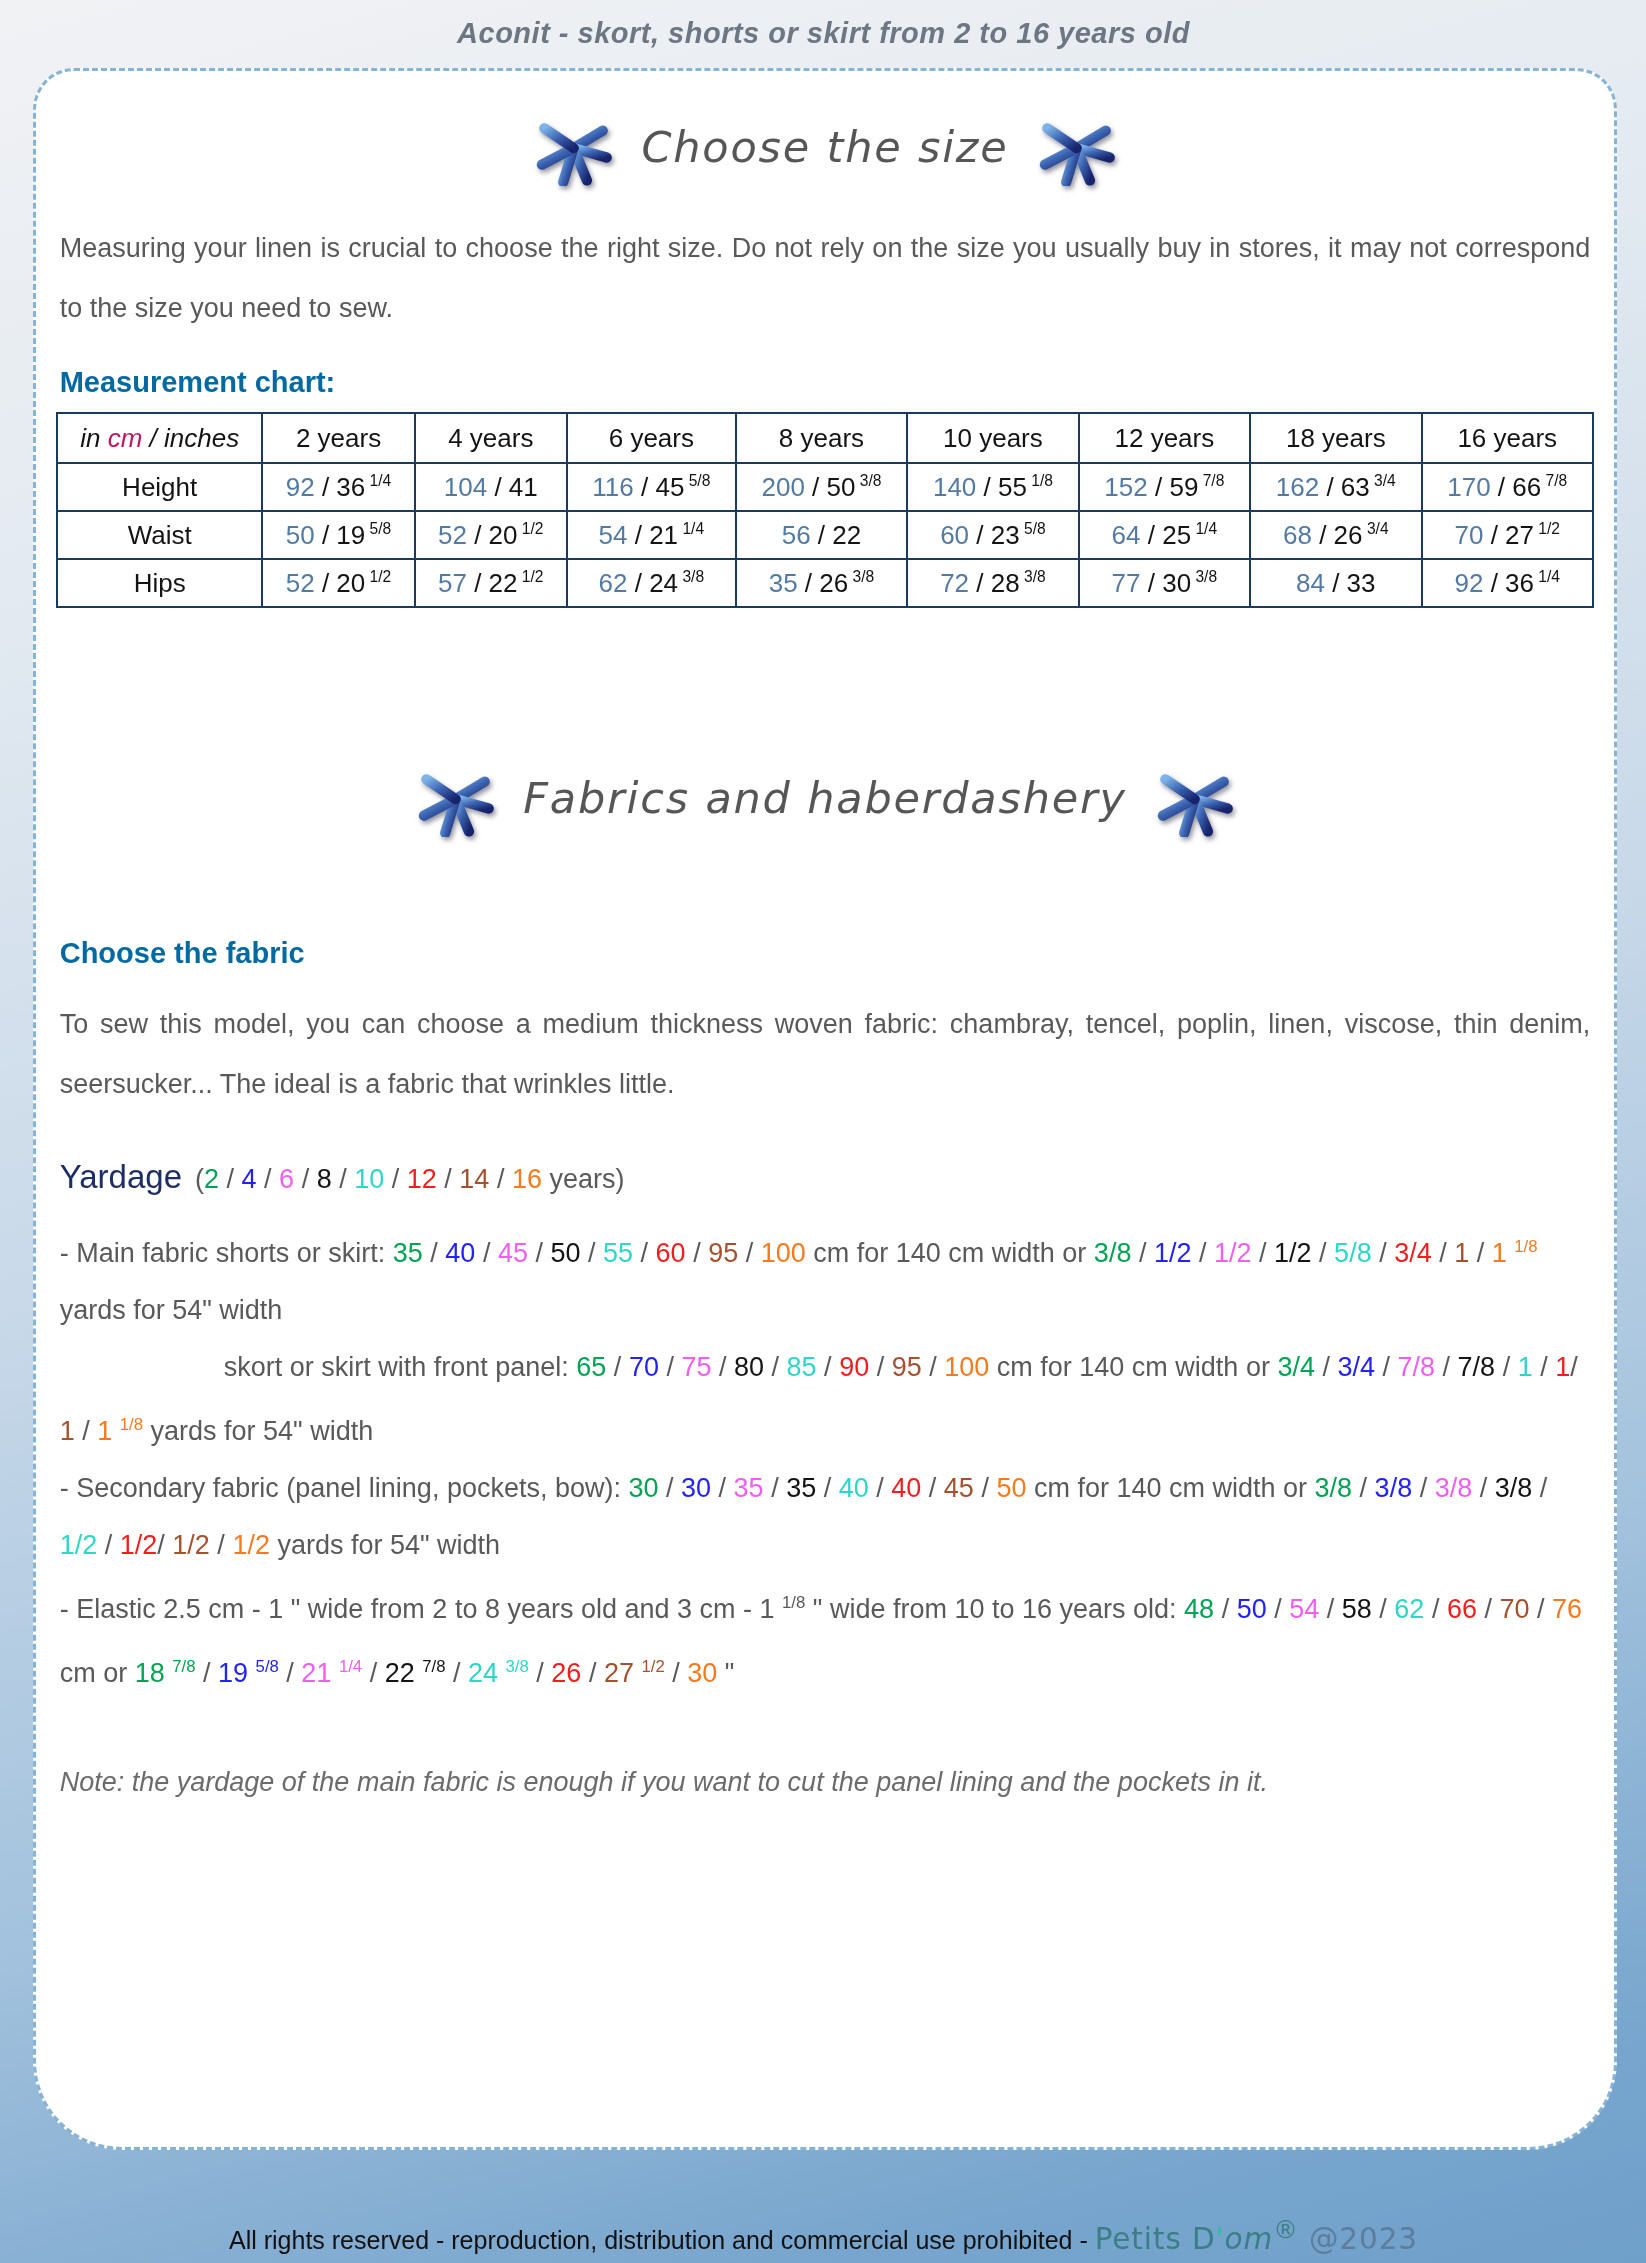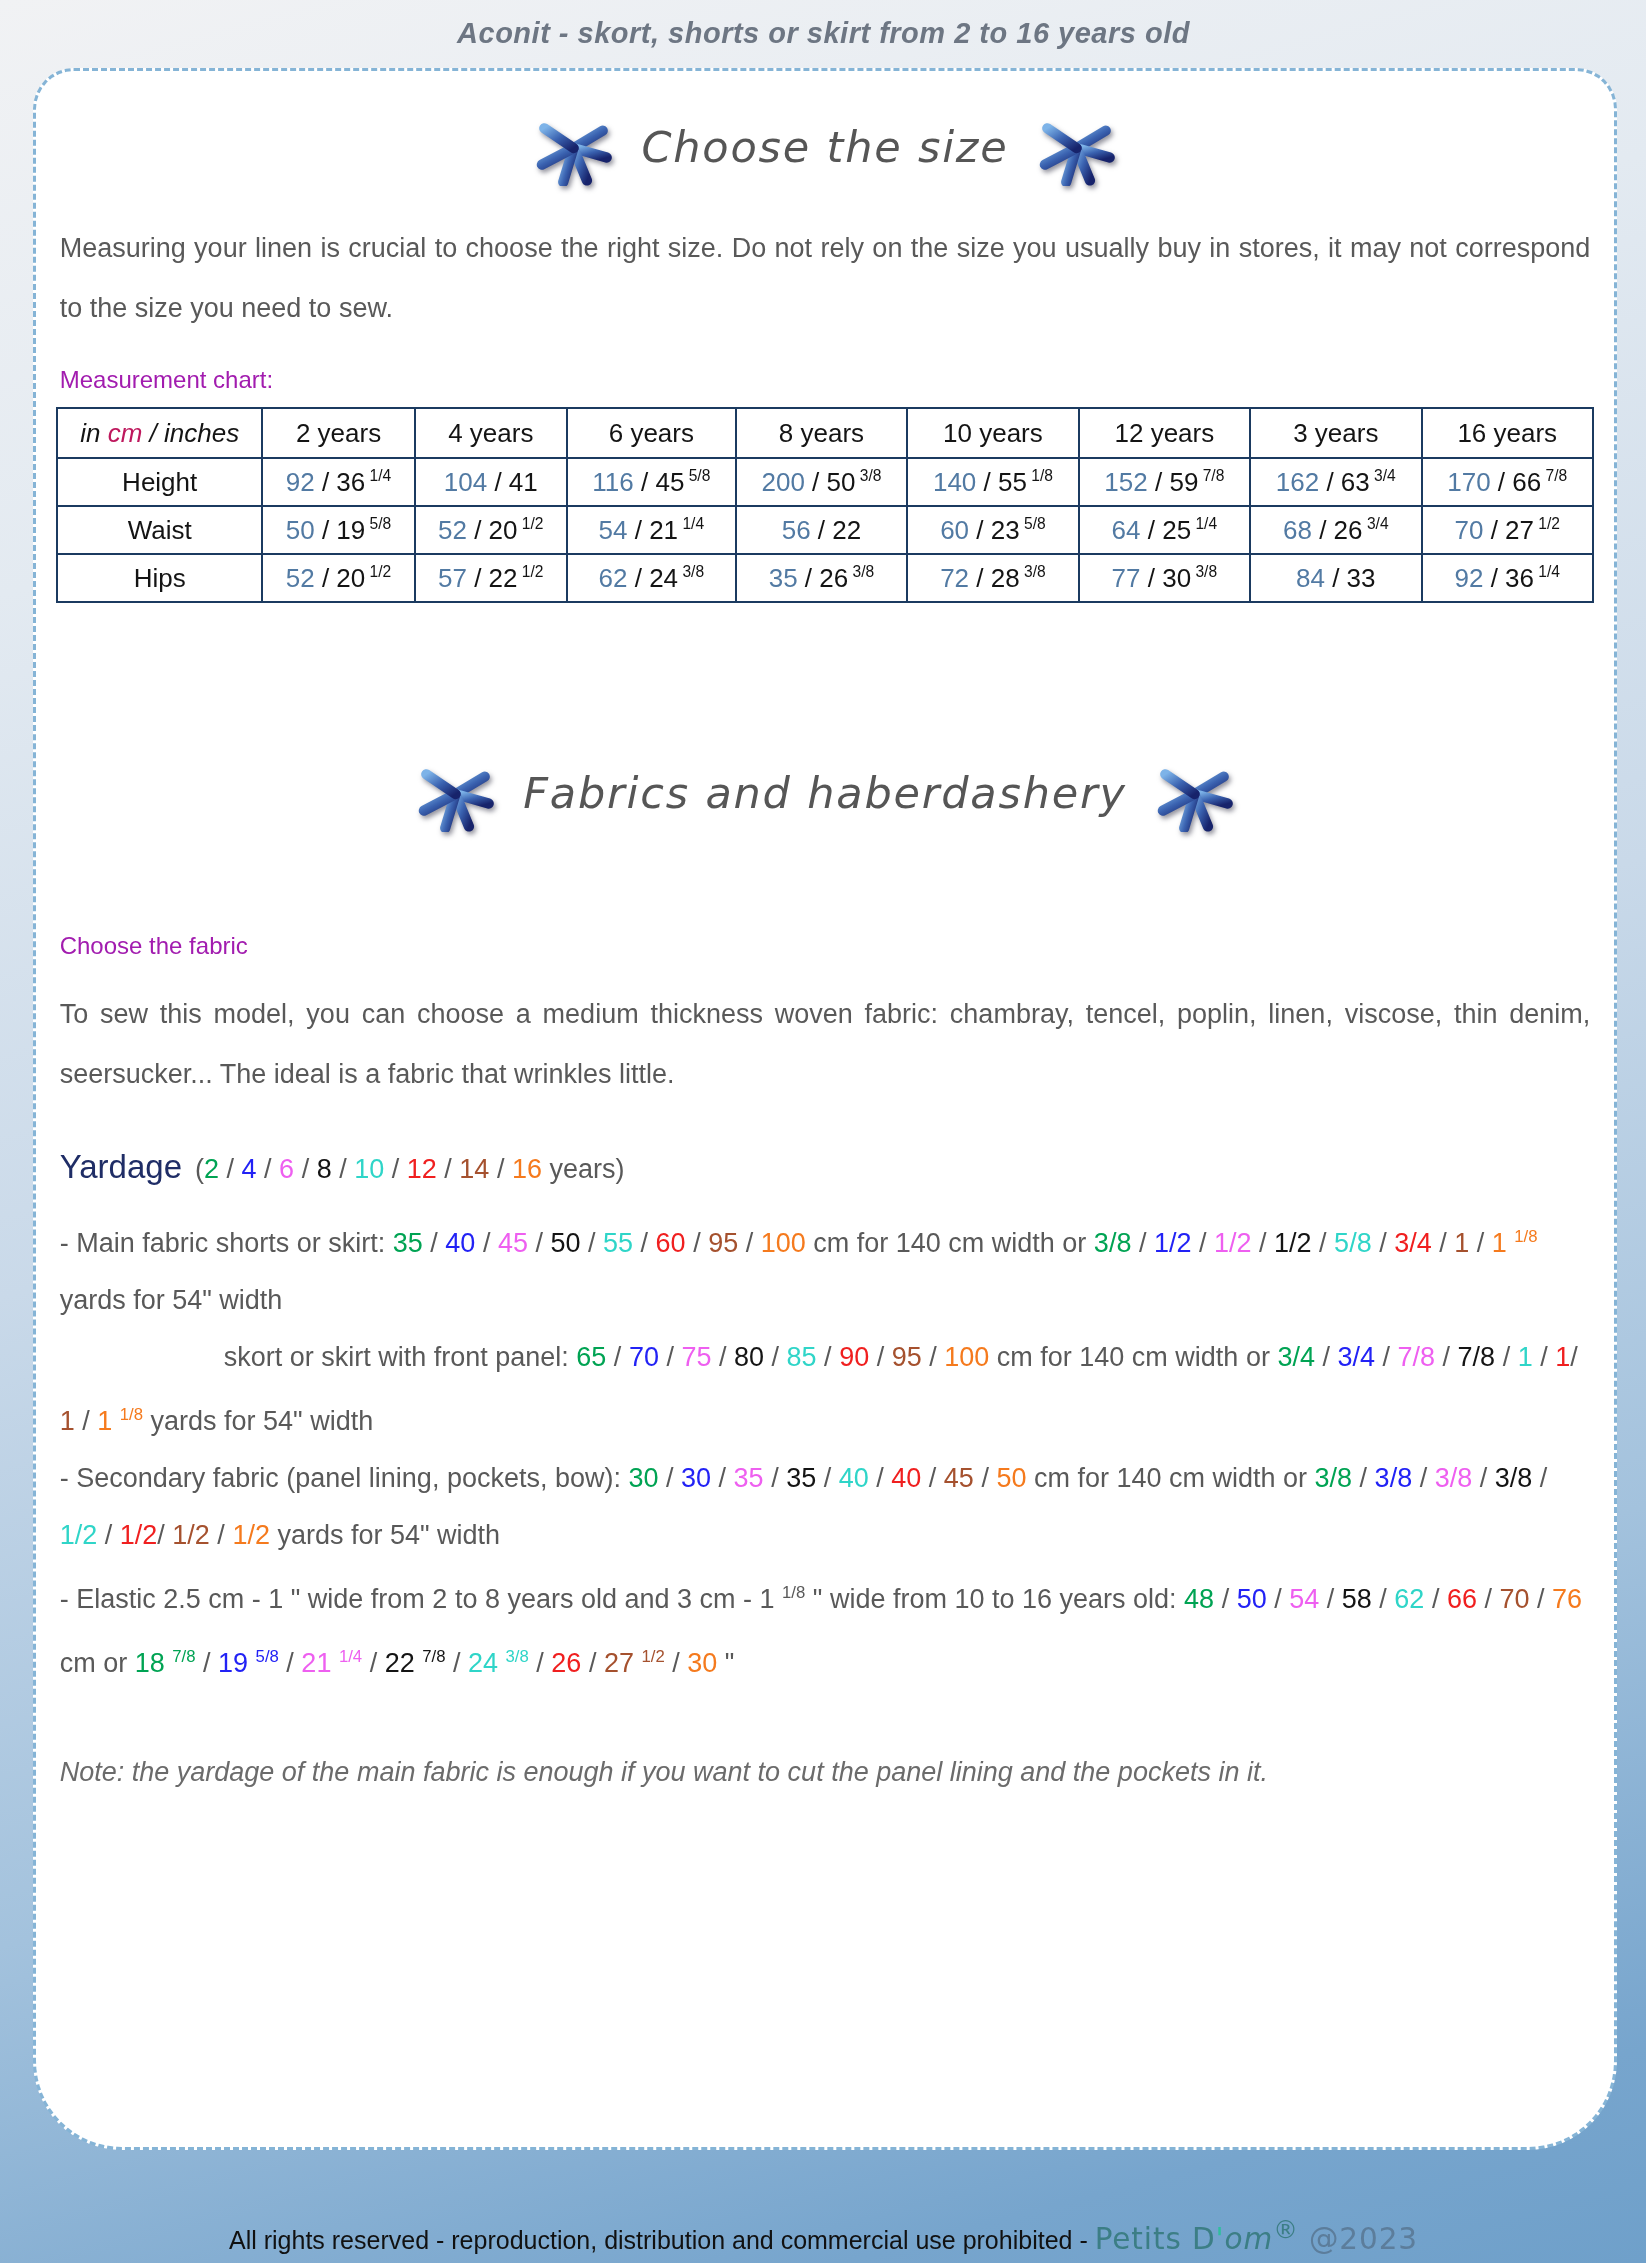--- a/index.html
+++ b/index.html
@@ -33,21 +33,21 @@
     font-family:"DejaVu Sans","Liberation Sans",sans-serif;
   }
   .star{filter:drop-shadow(2.8px 3.7px 2.8px rgba(40,40,60,.5));}
   .body-para{
     color:#595959;font-size:27px;line-height:60px;
     text-align:justify;margin:0 3.7px;
   }
   .p1{margin-top:20px;}
   .p2{margin-top:24px;}
   .sub-heading{
-    color:#a21caf;font-size:24px;margin:28px 3.7px 0 3.7px;font-weight:400;
+    color:#0369a1;font-size:29px;margin:28px 3.7px 0 3.7px;font-weight:700;
   }
   table.mtable{
     width:100%;margin-top:13px;border-collapse:collapse;
     font-size:26px;color:#141414;
   }
   table.mtable td{
     border:2.8px solid #1b3a60;text-align:center;height:46px;padding:0 3.7px;
   }
   table.mtable tr:first-child td{height:48px;}
   td.corner{font-style:italic;}
@@ -127,21 +127,21 @@
     <table class="mtable">
       <tbody>
         <tr>
           <td class="corner"><span style="color: rgb(20, 20, 20);">in </span><span style="color: #be185d;">cm</span><span style="color: rgb(20, 20, 20);"> / inches</span></td>
         <td>2 years</td>
             <td>4 years</td>
             <td>6 years</td>
             <td>8 years</td>
             <td>10 years</td>
             <td>12 years</td>
-            <td>3 years</td>
+            <td>18 years</td>
             <td>16 years</td>
           </tr>
       <tr>
             <td class="rowlabel">Height</td>
             <td><span class="cm">92</span> / 36<sup class="frac"> 1/4</sup></td>
             <td><span class="cm">104</span> / 41</td>
             <td><span class="cm">116</span> / 45<sup class="frac"> 5/8</sup></td>
             <td><span class="cm">200</span> / 50<sup class="frac"> 3/8</sup></td>
             <td><span class="cm">140</span> / 55<sup class="frac"> 1/8</sup></td>
             <td><span class="cm">152</span> / 59<sup class="frac"> 7/8</sup></td>

